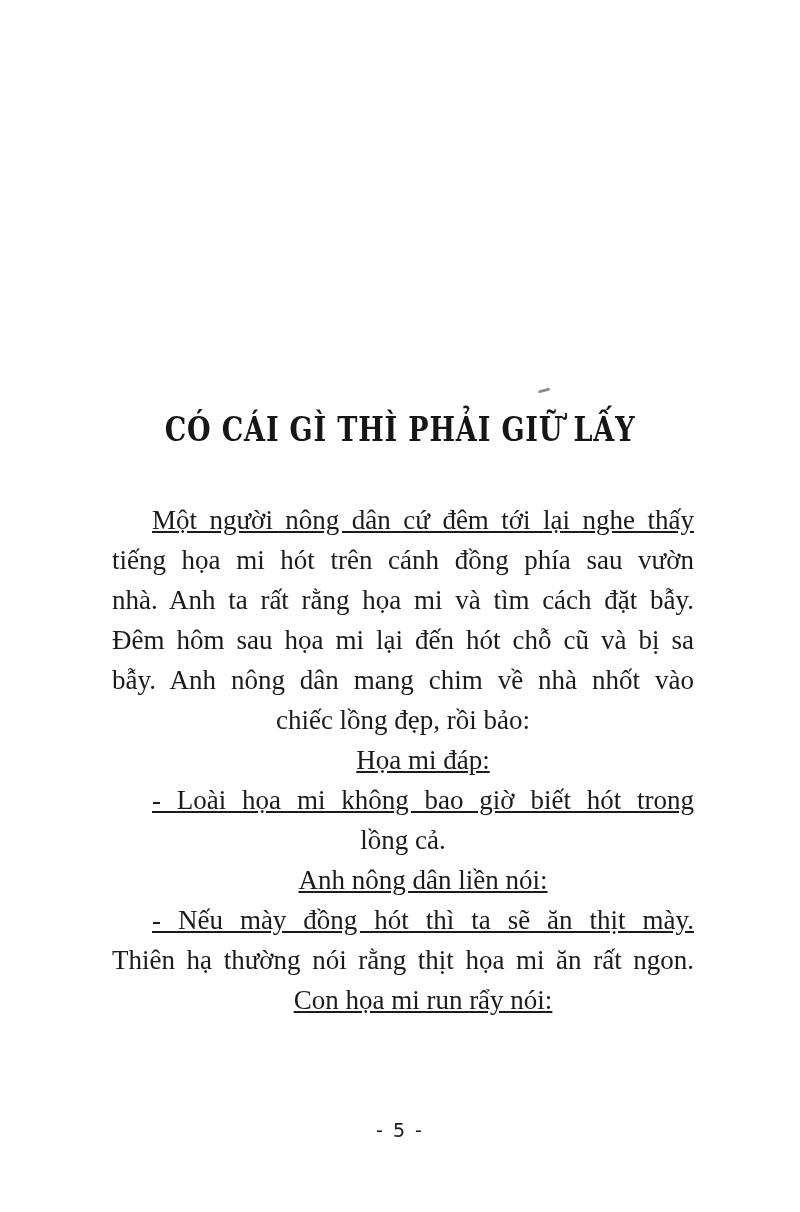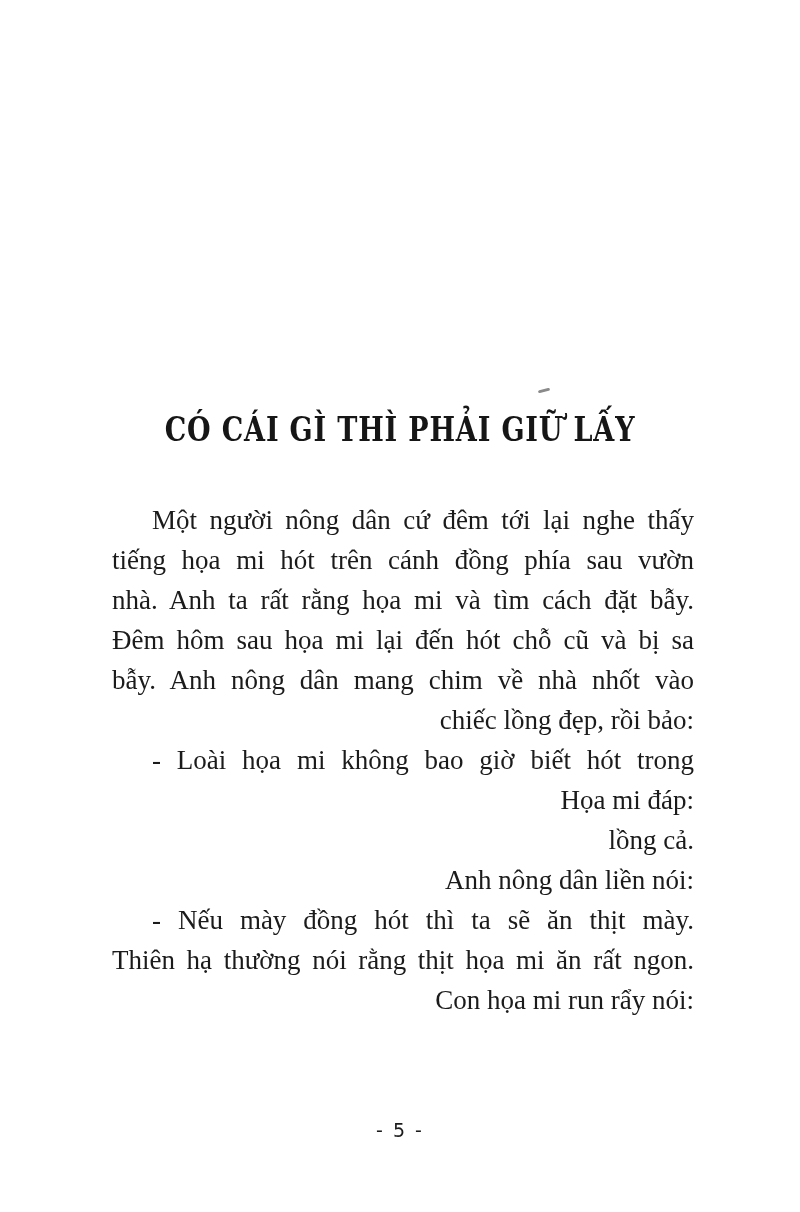--- a/index.html
+++ b/index.html
@@ -46,30 +46,31 @@
     position: absolute;
     left: 112px;
     top: 500px;
     width: 582px;
     color: #1b1b1b;
     font-size: 27px;
   }
   .text-line {
     height: 40px;
     line-height: 40px;
-    text-align: right;
+    text-align: center;
     white-space: normal;
     overflow: visible;
   }
   .text-line.fill {
     text-align: justify;
     text-align-last: justify;
   }
   .text-line.indent {
     text-indent: 40px;
+    text-decoration: underline;
   }
   .page-number {
     position: absolute;
     left: 0;
     top: 1115px;
     width: 800px;
     height: 30px;
     line-height: 30px;
     text-align: center;
     font-family: "DejaVu Sans", sans-serif;
@@ -84,22 +85,22 @@
 <div class="page" style="background: rgb(255, 255, 255);">
   <span class="scan-artifact"></span>
   <h1 class="chapter-title">CÓ CÁI GÌ THÌ PHẢI GIỮ LẤY</h1>
   <div class="story-text" id="story-text" style="color: rgb(27, 27, 27);">
       <div class="text-line fill indent">Một người nông dân cứ đêm tới lại nghe thấy</div>
       <div class="text-line fill">tiếng họa mi hót trên cánh đồng phía sau vườn</div>
       <div class="text-line fill">nhà. Anh ta rất rằng họa mi và tìm cách đặt bẫy.</div>
       <div class="text-line fill">Đêm hôm sau họa mi lại đến hót chỗ cũ và bị sa</div>
       <div class="text-line fill">bẫy. Anh nông dân mang chim về nhà nhốt vào</div>
       <div class="text-line">chiếc lồng đẹp, rồi bảo:</div>
+      <div class="text-line indent">Họa mi đáp:</div>
       <div class="text-line fill indent">- Loài họa mi không bao giờ biết hót trong</div>
-      <div class="text-line indent">Họa mi đáp:</div>
       <div class="text-line">lồng cả.</div>
       <div class="text-line indent">Anh nông dân liền nói:</div>
       <div class="text-line fill indent">- Nếu mày đồng hót thì ta sẽ ăn thịt mày.</div>
       <div class="text-line fill">Thiên hạ thường nói rằng thịt họa mi ăn rất ngon.</div>
       <div class="text-line indent">Con họa mi run rẩy nói:</div>
     </div>
   <div class="page-number">- 5 -</div>
 </div>
 
 </body></html>

